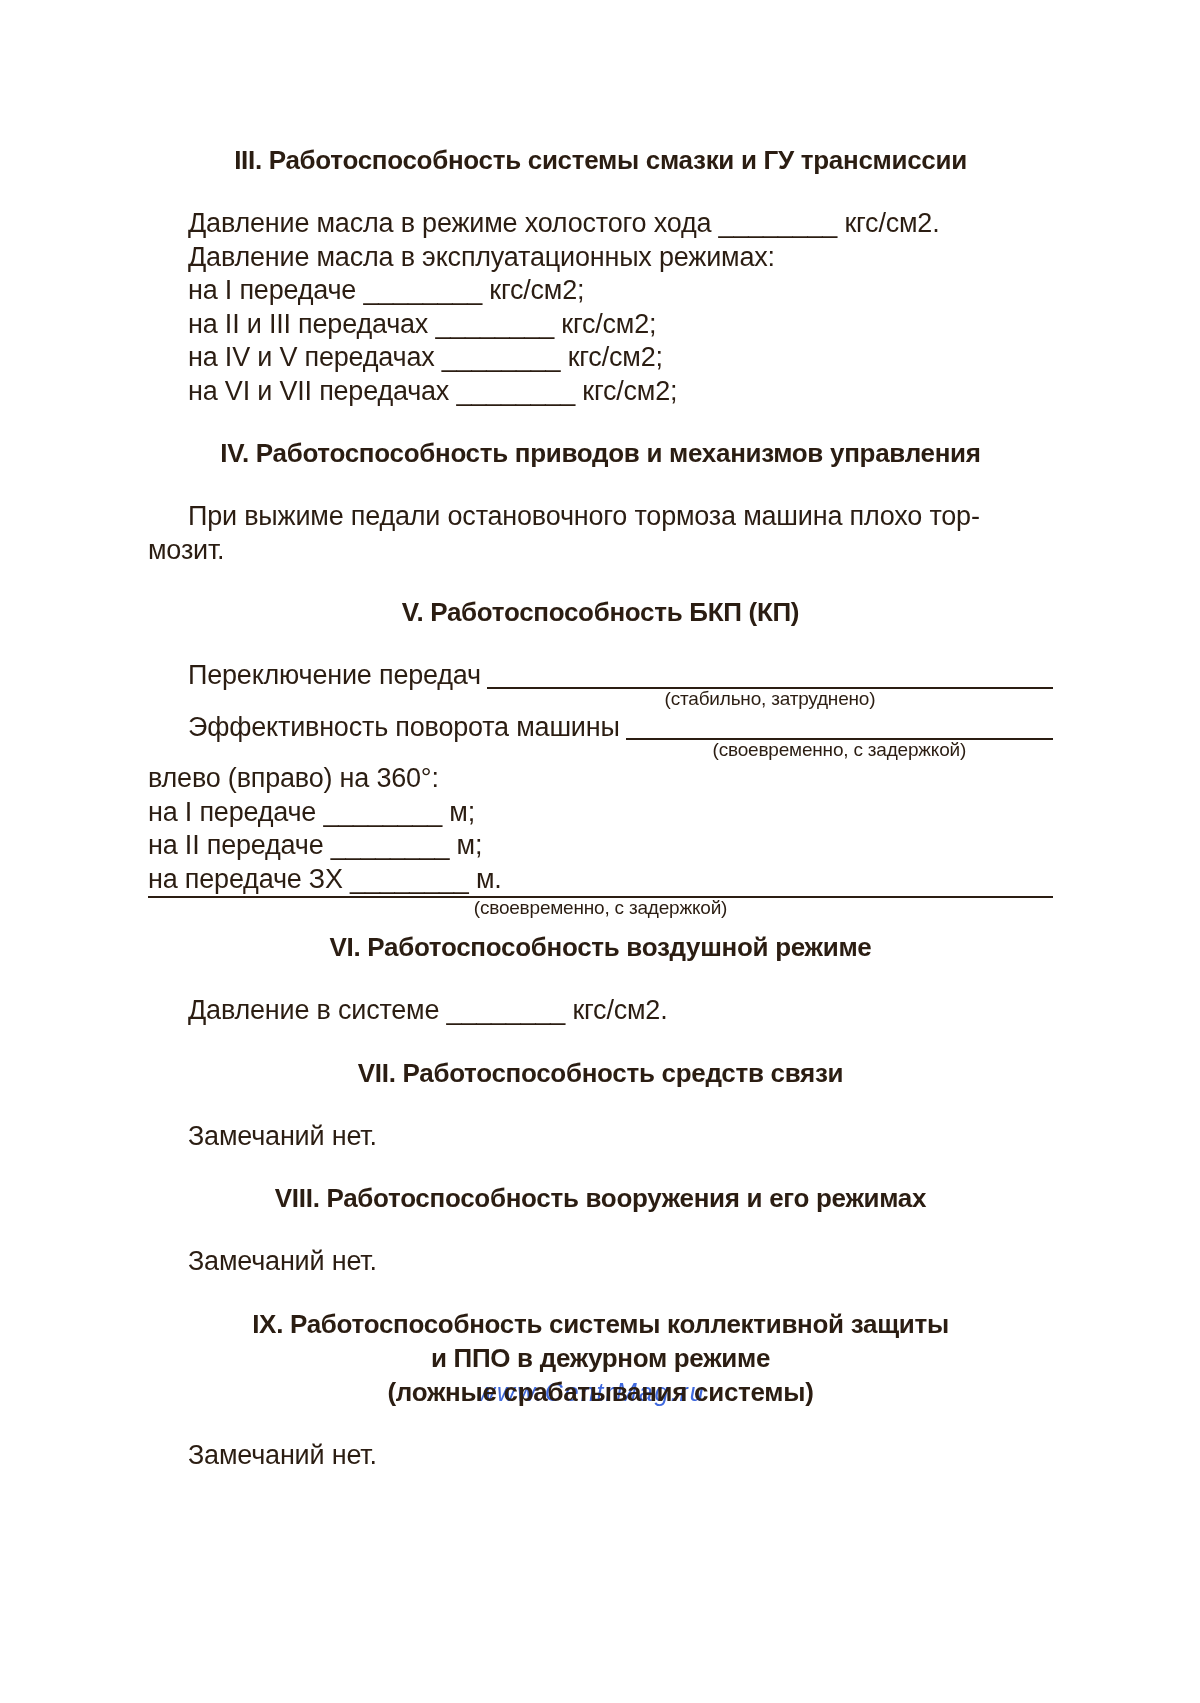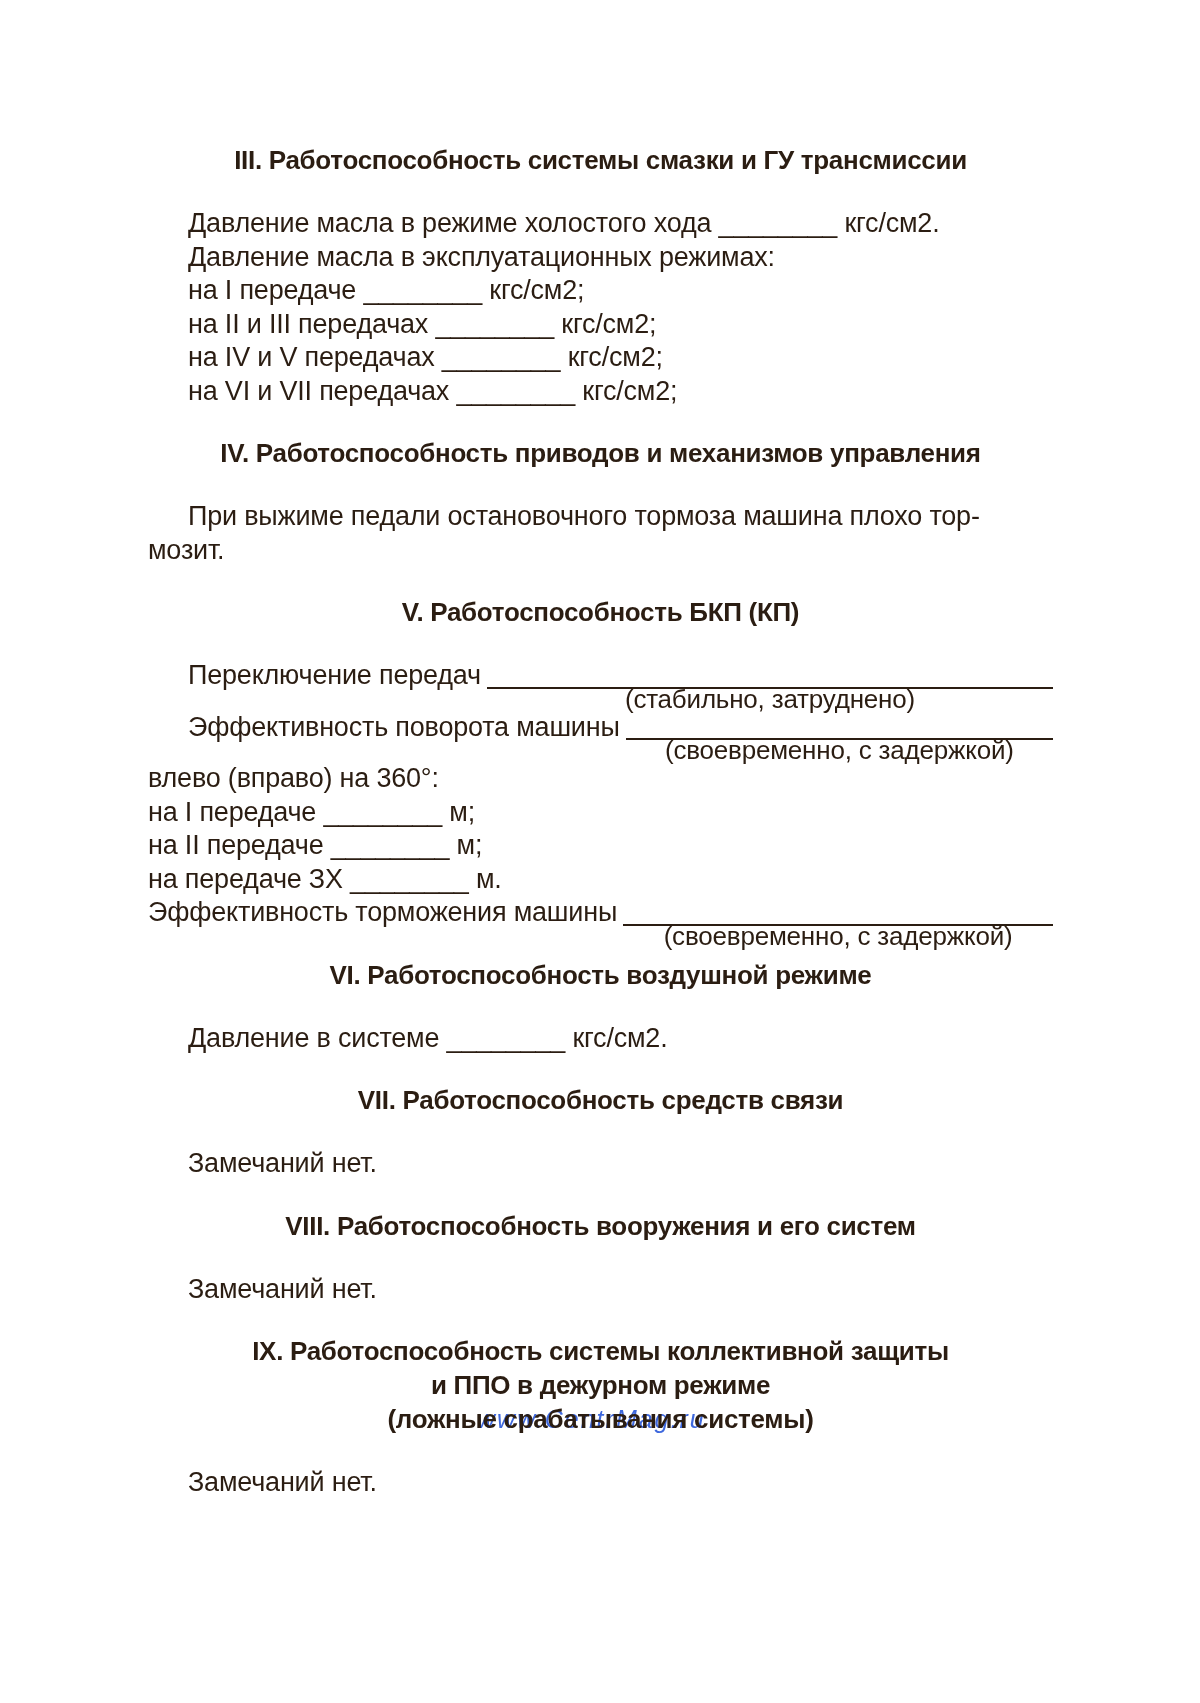--- a/index.html
+++ b/index.html
@@ -40,21 +40,21 @@
     position: relative;
     border-bottom: 2px solid #2b1d12;
     margin-bottom: 4px;
   }
   .note {
     position: absolute;
     left: 50%;
     top: 100%;
     margin-top: 2px;
     transform: translateX(-50%);
-    font-size: 26px;
+    font-size: 19px;
     line-height: 20px;
     white-space: nowrap;
     font-style: normal;
     letter-spacing: -0.2px;
   }
   .hline3 { display: block; position: relative; }
   .wm {
     position: absolute;
     left: 50%;
     top: 50%;
@@ -105,38 +105,37 @@
         <span class="label">Эффективность поворота машины</span>
         <span class="fill">
             <i class="note">(своевременно, с задержкой)</i>
           </span>
       </div>
       <p>влево (вправо) на 360°:</p>
       <p>на I передаче ________ м;</p>
       <p>на II передаче ________ м;</p>
       <p>на передаче ЗХ ________ м.</p>
       <div class="fillrow">
-        <span class="label" style="padding-left:0">Эффективность торможения машины</span>
         <span class="fill">
             <i class="note">(своевременно, с задержкой)</i>
           </span>
       </div>
     </div>
 
     <h2>VI. Работоспособность воздушной режиме</h2>
     <div>
       <p class="ind">Давление в системе ________ кгс/см2.</p>
     </div>
 
     <h2>VII. Работоспособность средств связи</h2>
     <div>
       <p class="ind">Замечаний нет.</p>
     </div>
 
-    <h2>VIII. Работоспособность вооружения и его систем</h2>
+    <h2>VIII. Работоспособность вооружения и его режимах</h2>
     <div>
       <p class="ind">Замечаний нет.</p>
     </div>
 
     <h2>
       <span class="hline">IX. Работоспособность системы коллективной защиты</span>
       <span class="hline">и ППО в дежурном режиме</span>
       <span class="hline3">
         <span class="wm">www.CentrMag.ru</span>
         <span class="htext">(ложные срабатывания системы)</span>

